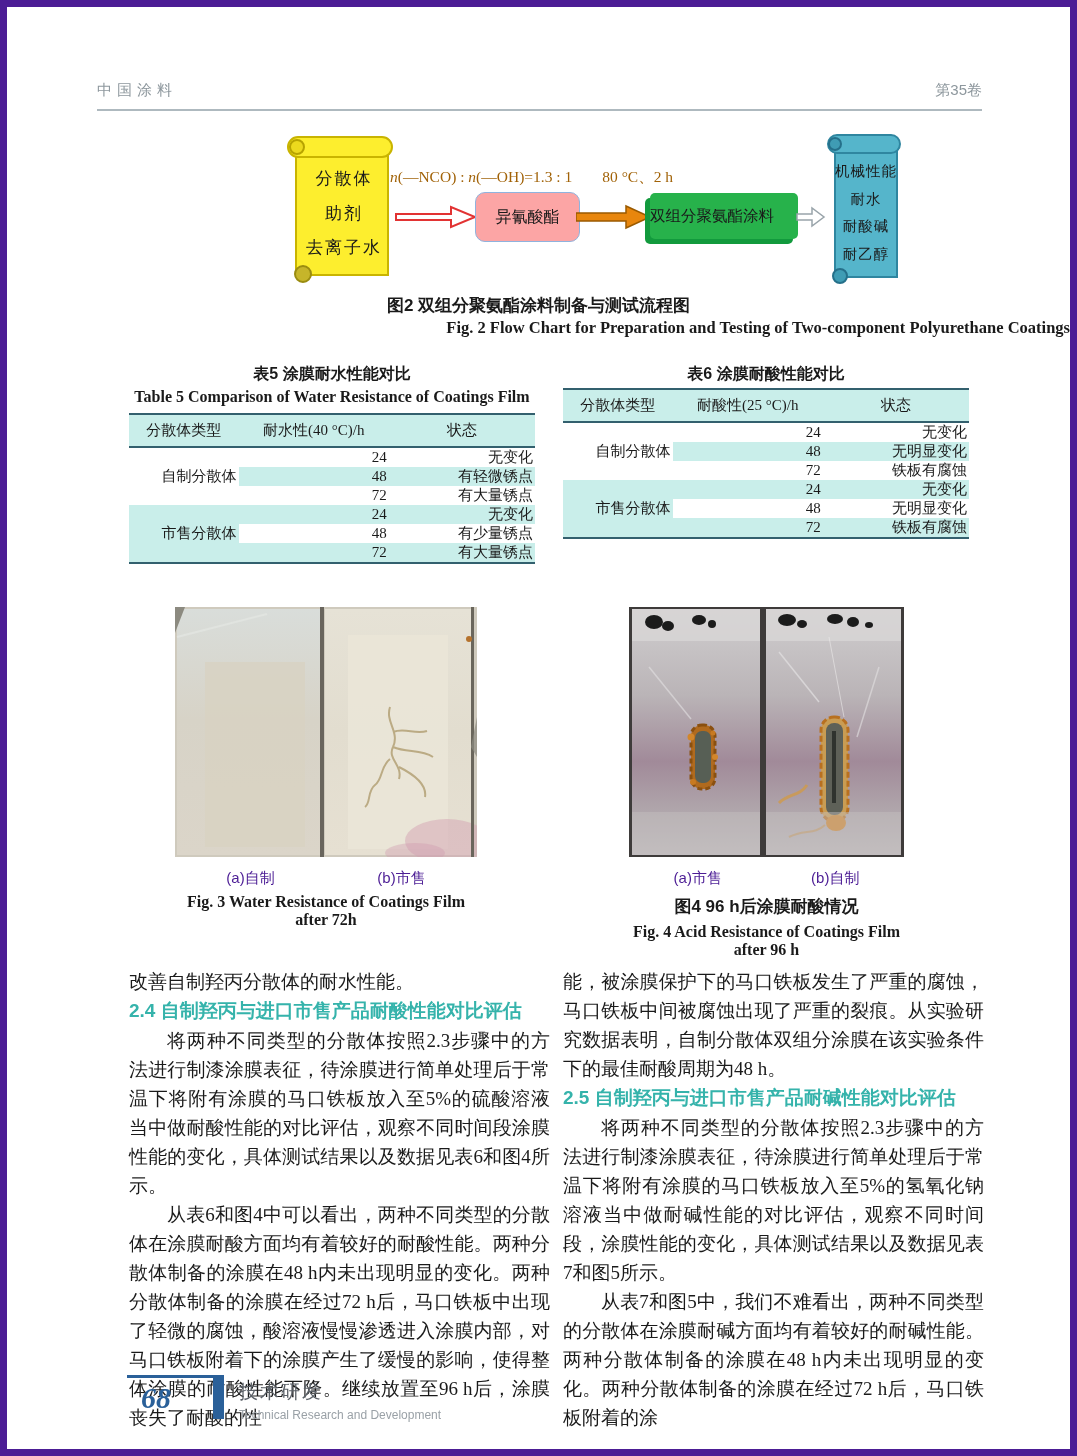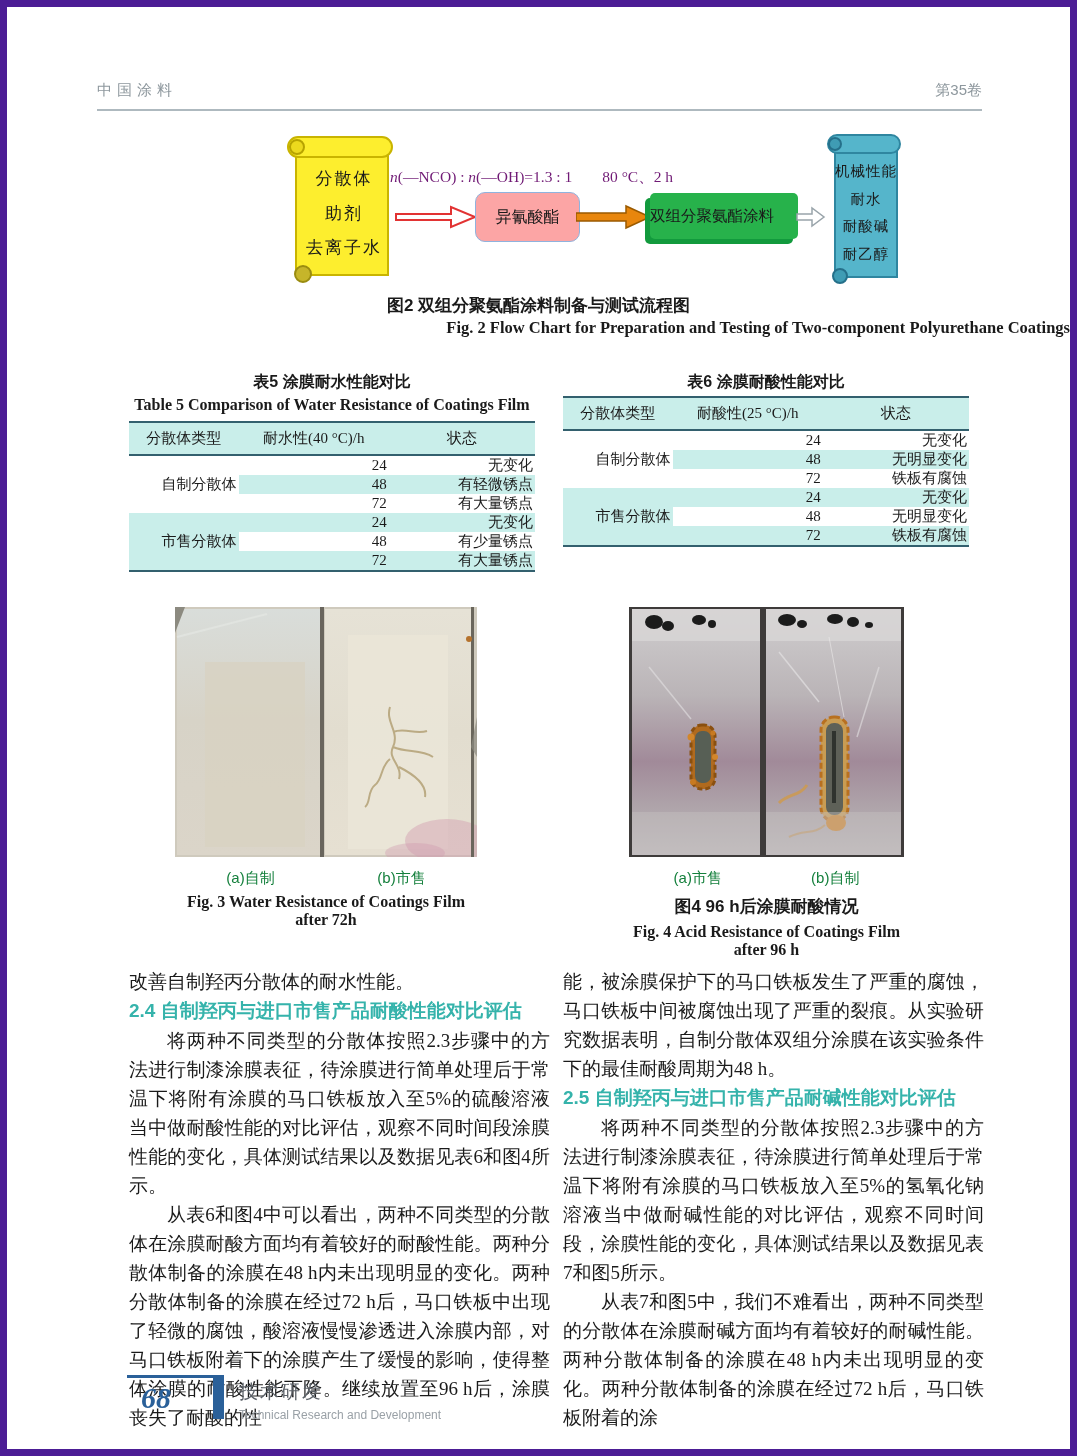--- a/index.html
+++ b/index.html
@@ -17,50 +17,50 @@
   .flowchart{position:absolute;left:255px;top:118px;width:650px;height:172px;}
   .scroll{position:absolute;}
   .scroll svg{position:absolute;inset:0;width:100%;height:100%;}
   .scroll-text{position:absolute;left:12px;right:6px;top:22px;bottom:14px;display:flex;flex-direction:column;
                justify-content:space-evenly;align-items:center;z-index:2;
                font-family:"Liberation Sans","DejaVu Sans",sans-serif;}
   .scroll-src{left:20px;top:8px;width:118px;height:152px;}
   .scroll-src .scroll-text{font-size:17px;letter-spacing:2px;}
   .scroll-res{left:562px;top:6px;width:80px;height:156px;}
   .scroll-res .scroll-text{font-size:14.5px;letter-spacing:1px;left:8px;right:4px;}
-  .fc-annotation{position:absolute;left:128px;top:42px;width:420px;font-size:15.5px;white-space:nowrap;color:#701a75;}
+  .fc-annotation{position:absolute;left:128px;top:42px;width:420px;font-size:15.5px;white-space:nowrap;color:#a16207;}
   .fc-annotation .it{font-style:italic;}
   .fc-annotation .temp{margin-left:30px;}
   .box-iso{position:absolute;left:213px;top:67px;width:103px;height:48px;background:#fca5a5;border:1.5px solid #8fb3de;
            border-radius:10px;display:flex;align-items:center;justify-content:center;font-size:16px;}
   .box-product{position:absolute;left:388px;top:68px;width:148px;height:46px;background:#27b24b;border-radius:5px;
            box-shadow:-5px 5px 0 #129a3d;display:flex;align-items:center;justify-content:flex-start;font-size:15.5px;}
   .fc-arrow{position:absolute;}
   .arrow-red{left:133px;top:80px;width:82px;height:24px;}
   .arrow-orange{left:314px;top:79px;width:76px;height:26px;}
   .arrow-white{left:534px;top:80px;width:30px;height:24px;}
   .fig2-caption-cn{position:absolute;left:0;width:100%;top:287px;text-align:center;font-weight:bold;font-size:17px;}
   .fig2-caption-en{position:absolute;left:0;width:100%;top:311px;text-align:right;font-weight:bold;font-size:16.5px;}
 
   
   .table-block{position:absolute;top:357px;width:406px;}
   .table-left{left:122px;} .table-right{left:556px;}
-  .tbl-title-cn{text-align:center;font-weight:bold;font-size:16px;margin:8px 0 3px 0;}
+  .tbl-title-cn{text-align:center;font-weight:bold;font-size:16px;margin:0 0 3px 0;}
   .tbl-title-en{text-align:center;font-weight:bold;font-size:16px;margin:0 0 7px 0;}
   table.data{width:100%;border-collapse:collapse;border-top:2.5px solid #33606e;border-bottom:2.5px solid #33606e;
              font-size:15px;}
   table.data th{background:#c9eeea;font-weight:normal;padding:6px 2px;border-bottom:2px solid #33606e;}
   table.data td{text-align:right;padding:0 2px;height:19px;}
   td.shade{background:#c9eeea;}
 
   
   .figure-block{position:absolute;top:600px;text-align:center;}
   .fig3{left:168px;width:302px;} .fig4{left:622px;width:275px;}
   .photo{display:block;width:100%;height:250px;}
-  .fig-labels{display:flex;margin-top:12px;color:#15803d;font-size:15px;}
+  .fig-labels{display:flex;margin-top:12px;color:#4c1d95;font-size:15px;}
   .fig-labels span{width:50%;}
   .fig-caption-cn{font-weight:bold;font-size:17px;margin-top:7px;}
   .fig-caption-en{font-weight:bold;font-size:16px;margin-top:5px;}
 
   
   .col{position:absolute;top:960px;width:421px;}
   .col-left{left:122px;} .col-right{left:556px;}
   .col p{margin:0;font-size:19px;line-height:29px;text-align:justify;}
   .col p.indent{text-indent:2em;}
   .section-heading{margin:0;font-size:19px;line-height:30px;font-weight:bold;color:#35b3ab;

